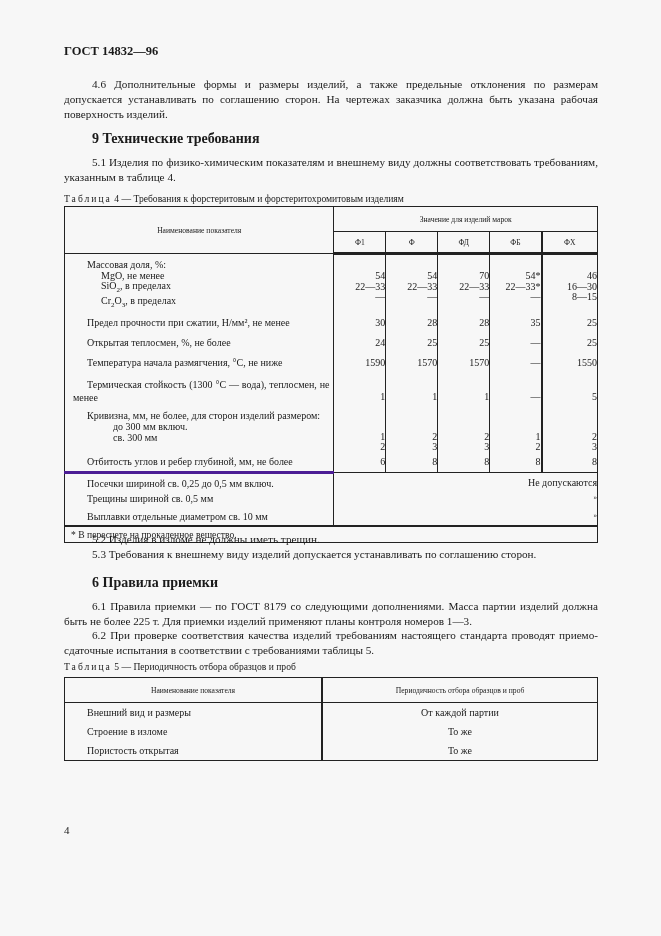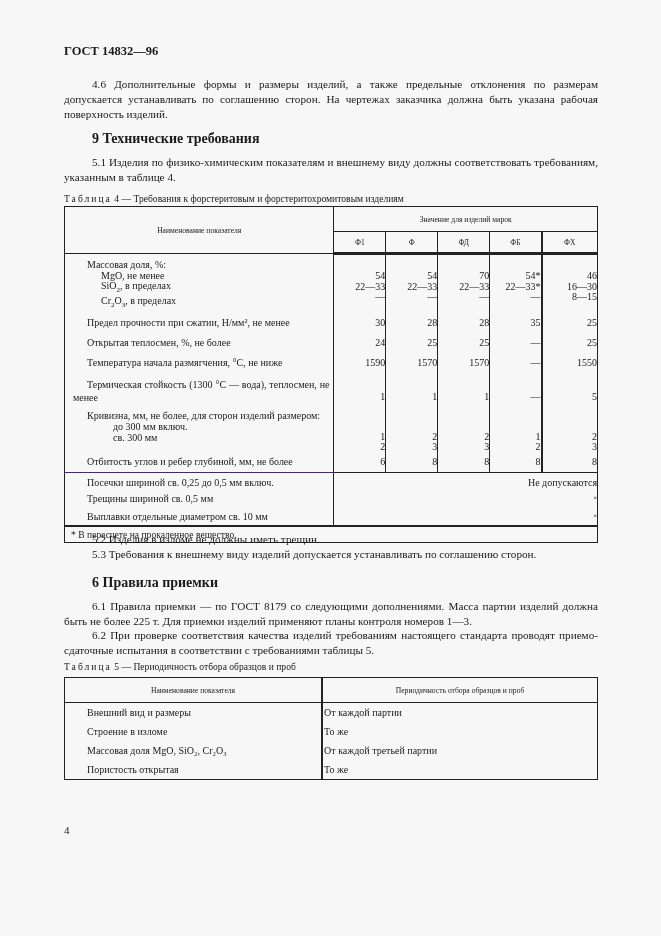--- a/index.html
+++ b/index.html
@@ -19,21 +19,21 @@
   .t4 .bold-col{border-left:2.5px solid #222 !important;}
   .t4 .c{text-align:right;}
   .t4 .n{padding-left:22px;padding-right:4px;}
   .t4 .nn{padding-left:8px;}
   .t4 .foot td{border:1px solid #222;border-top:2px solid #222;padding:2px 6px;font-size:9.6px;}
   .t5{left:64px;top:677px;width:534px;}
   .t5 td,.t5 th{border-left:1px solid #222;border-right:1px solid #222;}
   .t5 th{font-weight:normal;font-size:7.6px;height:22px;border:1px solid #222;border-bottom:1.5px solid #222;}
   .t5 td{height:17px;font-size:10px;}
   .t5 td.l{padding-left:22px;}
-  .t5 td.r{text-align:left;}
+  .t5 td.r{text-align:center;}
   .t5 tr:last-child td{border-bottom:1px solid #222;}
   .t5 .sep{border-left:2.5px solid #222;}
   sub{font-size:7px;}
 </style>
 </head>
 <body>
 
 <div class="abs hdr">ГОСТ 14832—96</div>
 
 <div class="abs p ind" style="top:77px">4.6 Дополнительные формы и размеры изделий, а также предельные отклонения по размерам допускается устанавливать по соглашению сторон. На чертежах заказчика должна быть указана рабочая поверхность изделий.</div>
@@ -152,21 +152,21 @@
     <td class="c" style="padding-top:28px;line-height:10px">
           <div>1</div>
           <div>2</div>
         </td>
     <td class="c bold-col" style="padding-top:28px;line-height:10px">
           <div>2</div>
           <div>3</div>
         </td>
   </tr>
   <tr style="height:20px">
-    <td class="n" style="padding-top:4px;border-bottom:1px solid #4c1d95">Отбитость углов и ребер глубиной, мм, не более</td>
+    <td class="n" style="padding-top:4px;border-bottom:3px solid #4c1d95">Отбитость углов и ребер глубиной, мм, не более</td>
     <td class="c" style="padding-top:4px;border-bottom:1px solid #222">6</td>
     <td class="c" style="padding-top:4px;border-bottom:1px solid #222">8</td>
     <td class="c" style="padding-top:4px;border-bottom:1px solid #222">8</td>
     <td class="c" style="padding-top:4px;border-bottom:1px solid #222">8</td>
     <td class="c bold-col" style="padding-top:4px;border-bottom:1px solid #222">8</td>
   </tr>
   <tr style="height:18px">
     <td class="n" style="padding-top:4px">Посечки шириной св. 0,25 до 0,5 мм включ.</td>
     <td class="c" colspan="5" style="padding-top:4px">Не допускаются</td>
   </tr>
@@ -207,23 +207,19 @@
   </tr>
   <tr>
         <td class="l">Внешний вид и размеры</td>
         <td class="r sep">От каждой партии</td>
       </tr>
   <tr>
         <td class="l">Строение в изломе</td>
         <td class="r sep">То же</td>
       </tr>
   <tr>
-        <td class="l">Массовая доля MgO, SiO₂, Cr₂O₃</td>
-        <td class="r sep">От каждой третьей партии</td>
-      </tr>
-  <tr>
         <td class="l">Пористость открытая</td>
         <td class="r sep">То же</td>
       </tr>
 </tbody>
   </table>
 
 <div class="abs" style="left:64px;top:824px;font-size:11px">4</div>
 
 </body></html>

